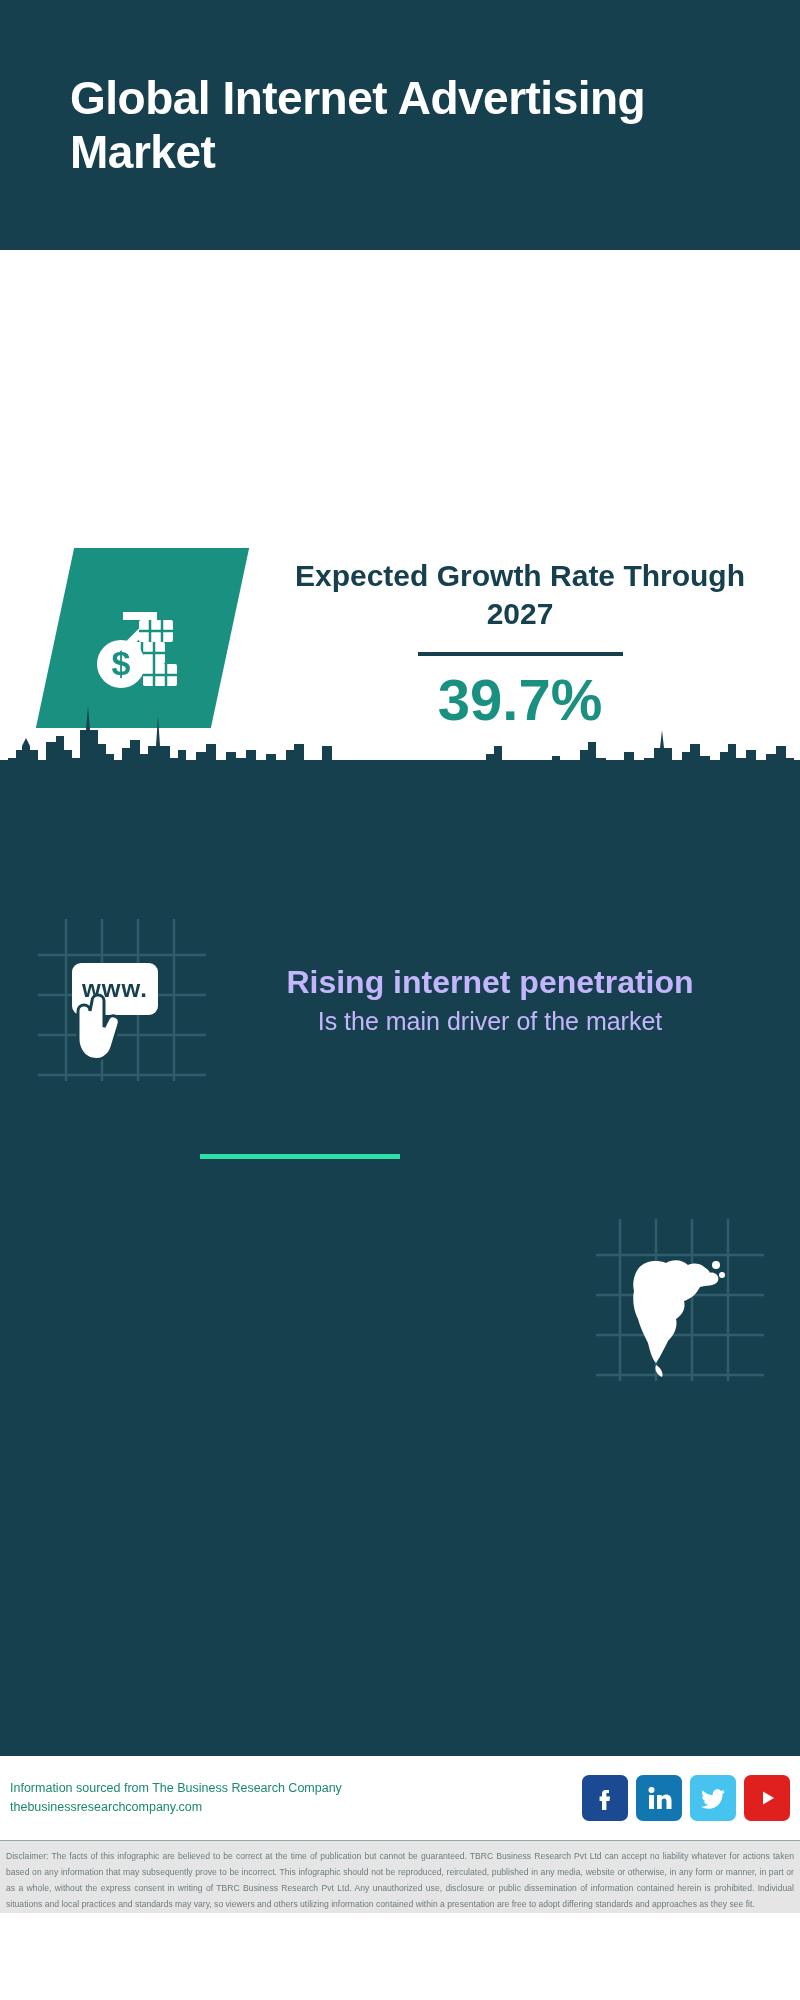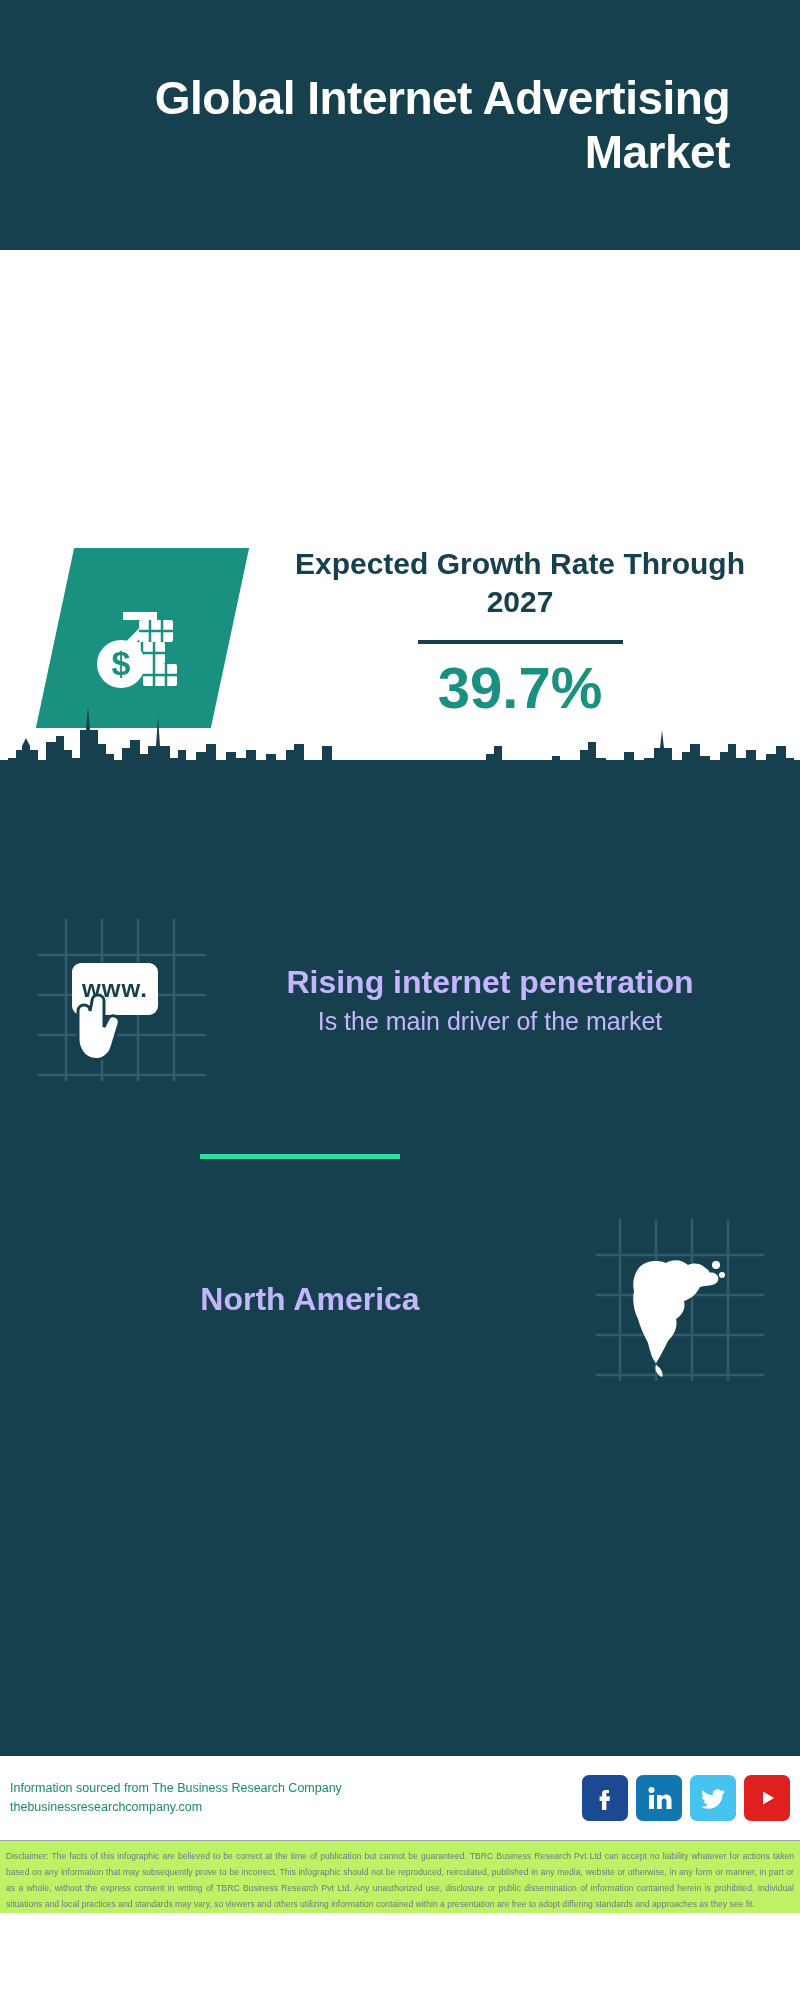--- a/index.html
+++ b/index.html
@@ -10,21 +10,21 @@
     position:relative;
     overflow:hidden;
   }
   .page { width:800px; height:2000px; position:relative; display:flex; flex-direction:column; }
 
   
   .header {
     background:#17404f;
     height:250px;
     display:flex; align-items:center; justify-content:center;
-    text-align:right;
+    text-align:left;
   }
   .header-title {
     color:#ffffff;
     font-size:46px;
     font-weight:bold;
     line-height:1.18;
     letter-spacing:-0.5px;
     max-width:660px;
   }
 
@@ -36,21 +36,21 @@
     width:175px; height:180px;
     background:#1a9080;
     transform:skewX(-12deg);
     display:flex; align-items:center; justify-content:center;
   }
   .para > .glyph { transform:skewX(12deg); }
 
   .stat1-icon { left:55px; top:298px; }
   .stat2-icon { left:385px; top:588px; }
 
-  .stat-text { position:absolute; text-align:center; }
+  .stat-text { position:absolute; text-align:center;margin-top:12px; }
   .stat1-text { left:270px; top:295px; width:500px; }
   .stat2-text { left:30px; top:565px; width:470px; }
 
   .stat-heading {
     color:#17404f;
     font-size:30px;
     font-weight:bold;
     line-height:1.28;
   }
   .stat-rule {
@@ -124,21 +124,21 @@
     border-radius:7px;
     display:flex; align-items:center; justify-content:center;
     color:#fff;
   }
   .soc-facebook { background:#1b4a93; }
   .soc-linkedin { background:#1277b0; }
   .soc-twitter  { background:#46c3ef; }
   .soc-youtube  { background:#e01f1f; }
 
   .disclaimer {
-    background:#bef264;
+    background:#e5e5e5;
     border-top:1px solid #9aa7ad;
     padding:8px 6px 0 6px;
     color:#6f7b80;
     font-size:8.6px;
     line-height:1.85;
     text-align:justify;
     height:auto;
   }
 </style>
 </head>
@@ -240,21 +240,20 @@
       <div class="insight-copy">
         <div class="insight-title">Rising internet penetration</div>
         <div class="insight-sub">Is the main driver of the market</div>
       </div>
     </div>
 
     <div class="mint-rule"></div>
 
     <div class="insight insight-b">
       <div class="insight-copy">
-        <div class="insight-title">North America</div>
       </div>
       <div class="gridbox">
         <svg width="180" height="170" viewBox="0 0 180 170">
           <g stroke="#2f5d6b" stroke-width="2.5">
             <line x1="30" y1="4" x2="30" y2="166"></line>
               <line x1="66" y1="4" x2="66" y2="166"></line>
             <line x1="102" y1="4" x2="102" y2="166"></line>
               <line x1="138" y1="4" x2="138" y2="166"></line>
             <line x1="6" y1="40" x2="174" y2="40"></line>
               <line x1="6" y1="80" x2="174" y2="80"></line>

